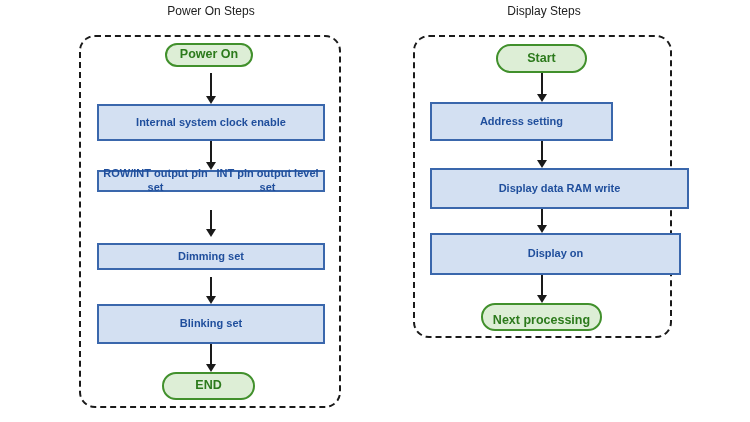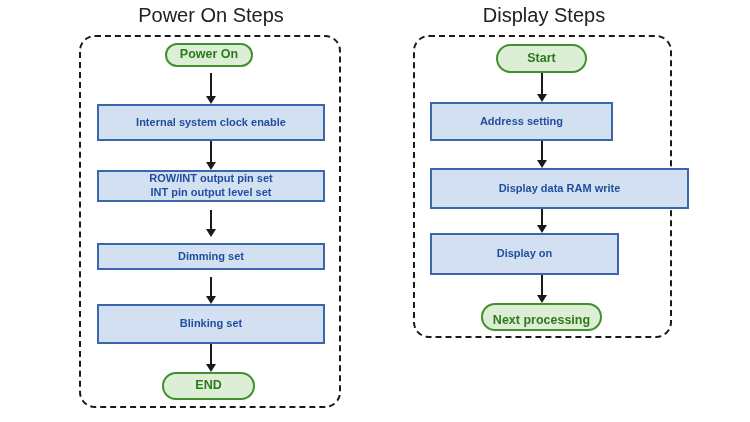--- a/index.html
+++ b/index.html
@@ -12,21 +12,21 @@
     --term-text:#2c7a1c;
     --ink:#1a1a1a;
   }
   *{margin:0;padding:0;box-sizing:border-box;}
   html,body{width:750px;height:422px;overflow:hidden;}
   body{background:var(--bg);font-family:"Liberation Sans",sans-serif;}
   .canvas{position:relative;width:750px;height:422px;background:var(--bg);}
 
   .diagram-title{
     position:absolute;
-    font-size:20px;
+    font-size:12px;
     color:#212121;
     text-align:center;
     white-space:nowrap;
     transform:translateX(-50%);
   }
 
   .group-box{
     position:absolute;
     border:2px dashed var(--ink);
     border-radius:16px;
@@ -95,21 +95,21 @@
 
   <div class="node process" style="left:97px;top:104px;width:228px;height:37px;">
     <span>Internal system clock enable</span>
   </div>
 
   <div class="arrow" style="left:203px;top:141px;height:29px;">
     <div class="arrow-line"></div>
     <div class="arrow-head"></div>
   </div>
 
-  <div class="node process" style="left:97px;top:170px;width:228px;height:32px;flex-direction:column;">
+  <div class="node process" style="left:97px;top:170px;width:228px;height:22px;flex-direction:row;">
     <span>ROW/INT output pin set</span>
     <span>INT pin output level set</span>
   </div>
 
   <div class="arrow" style="left:203px;top:210px;height:27px;">
     <div class="arrow-line"></div>
     <div class="arrow-head"></div>
   </div>
 
   <div class="node process" style="left:97px;top:243px;width:228px;height:27px;">
@@ -158,21 +158,21 @@
 
   <div class="node process" style="left:430px;top:168px;width:259px;height:41px;">
     <span>Display data RAM write</span>
   </div>
 
   <div class="arrow" style="left:534px;top:209px;height:24px;">
     <div class="arrow-line"></div>
     <div class="arrow-head"></div>
   </div>
 
-  <div class="node process" style="left:430px;top:233px;width:189px;height:42px;">
+  <div class="node process" style="left:430px;top:233px;width:251px;height:42px;">
     <span>Display on</span>
   </div>
 
   <div class="arrow" style="left:534px;top:275px;height:28px;">
     <div class="arrow-line"></div>
     <div class="arrow-head"></div>
   </div>
 
   <div class="node terminal" style="left:481px;top:303px;width:121px;height:28px;align-items:flex-end;">
     <span>Next processing</span>

